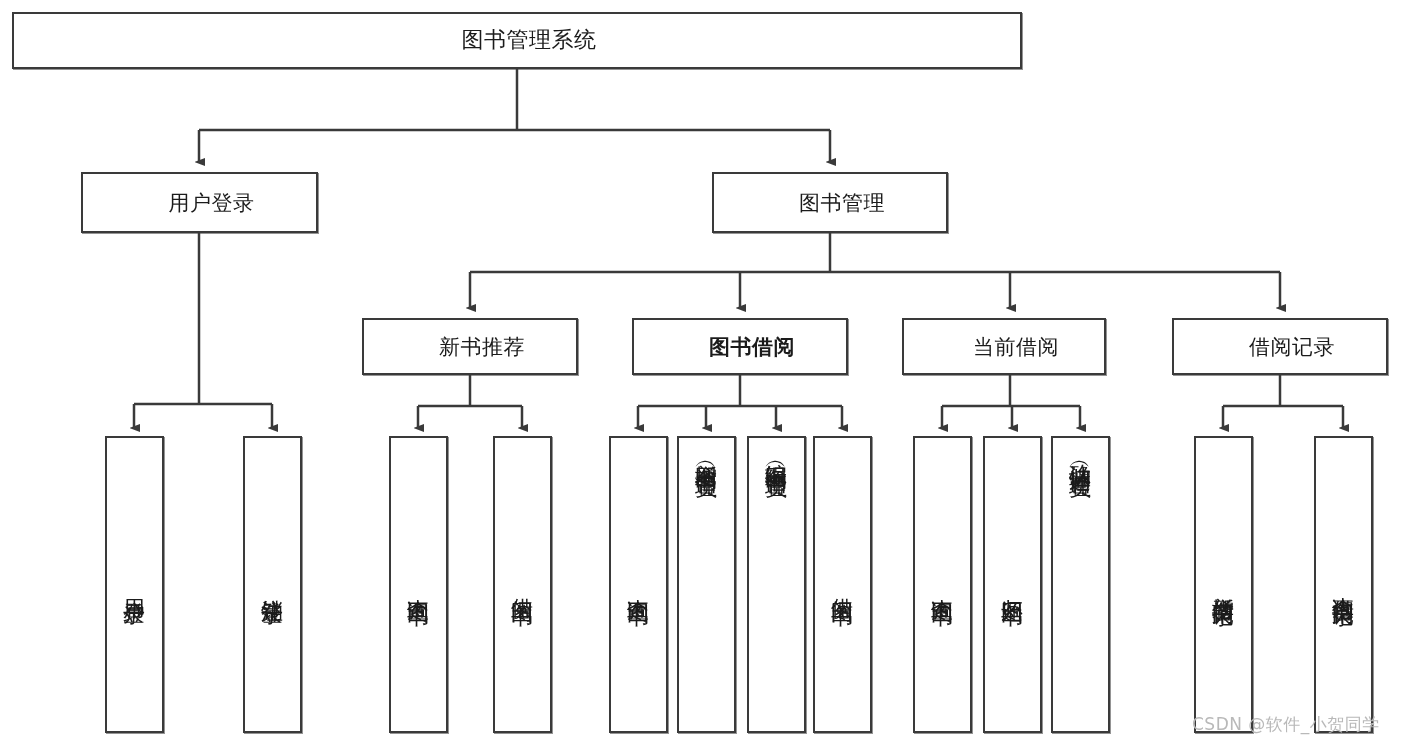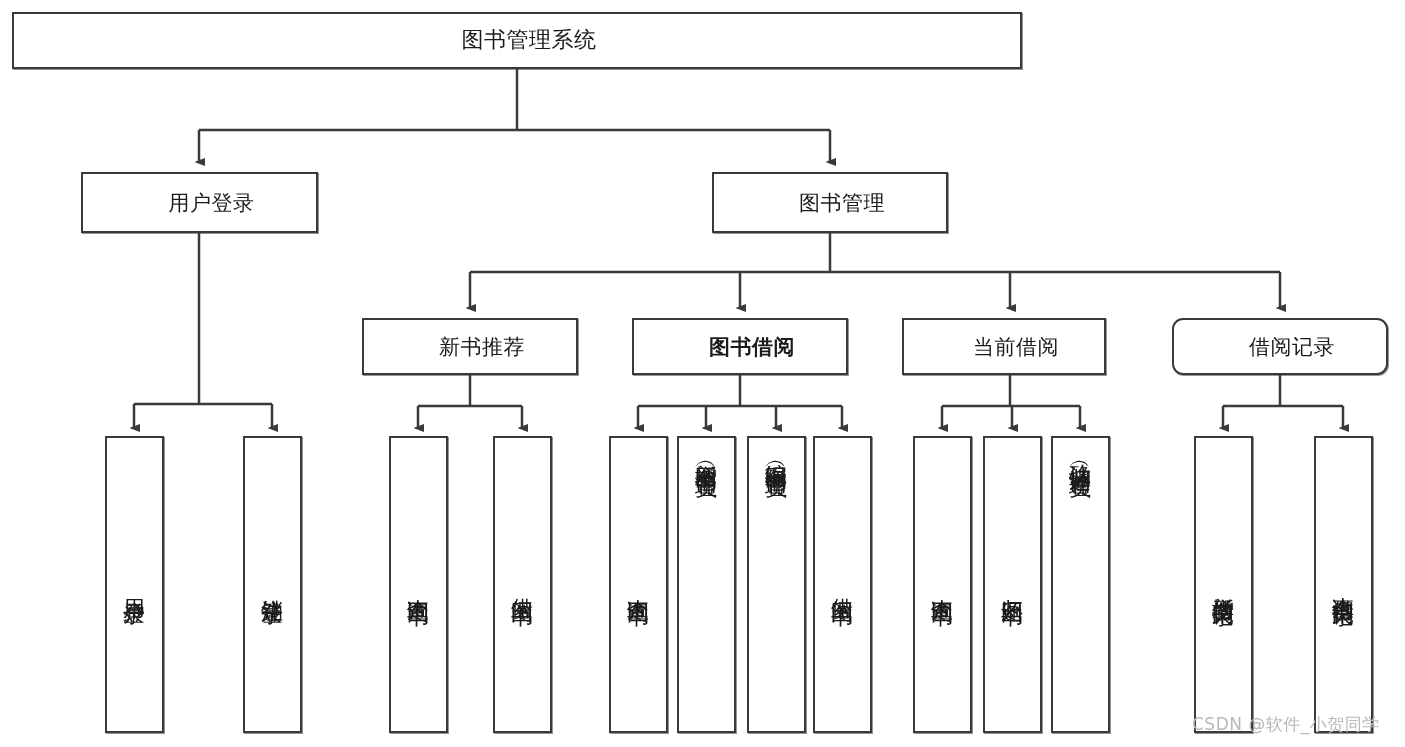--- a/index.html
+++ b/index.html
@@ -134,21 +134,21 @@
   </svg>
 
   <div class="node node-h node-root" style="left:12px; top:12px; width:1010px; height:57px;">图书管理系统</div>
 
   <div class="node node-h" style="left:81px; top:172px; width:237px; height:61px;">用户登录</div>
   <div class="node node-h" style="left:362px; top:318px; width:216px; height:57px;">新书推荐</div>
 
   <div class="node node-h" style="left:712px; top:172px; width:236px; height:61px;">图书管理</div>
   <div class="node node-h" style="left:632px; top:318px; width:216px; height:57px;font-weight:bold;">图书借阅</div>
   <div class="node node-h" style="left:902px; top:318px; width:204px; height:57px;">当前借阅</div>
-  <div class="node node-h" style="left:1172px; top:318px; width:216px; height:57px;border-radius:11px;">借阅记录</div>
+  <div class="node node-h" style="left:1172px; top:318px; width:216px; height:57px;">借阅记录</div>
 
   <div class="node node-v" style="left:105px; top:436px; width:59px; height:297px;">
     <span class="vtext">用户登录</span>
   </div>
   <div class="node node-v" style="left:243px; top:436px; width:59px; height:297px;">
     <span class="vtext">注销登录</span>
   </div>
 
   <div class="node node-v" style="left:389px; top:436px; width:59px; height:297px;">
     <span class="vtext">查询图书</span>

